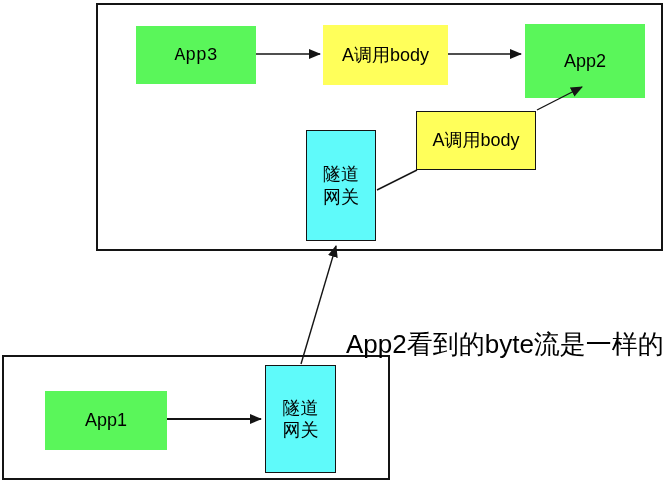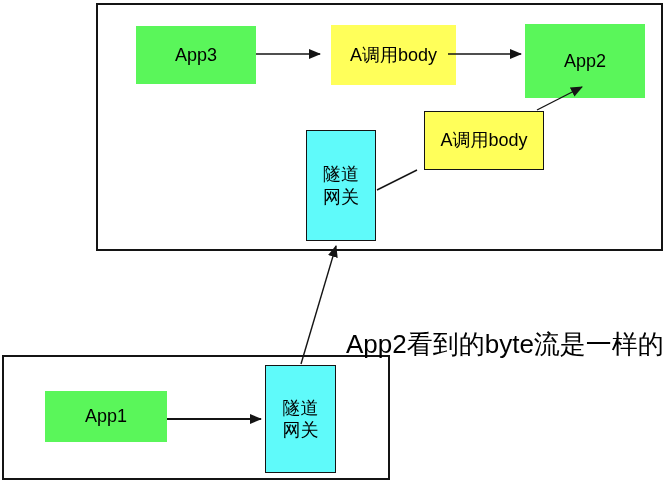--- a/index.html
+++ b/index.html
@@ -31,30 +31,30 @@
     display: flex;
     align-items: center;
     justify-content: center;
     text-align: center;
     font-size: 18px;
     line-height: 1.25;
     white-space: pre-line;
     color: #000;
   }
   .node.green  { background: var(--node-green,  #5af65a); }
-  .node.yellow { background: var(--node-yellow, #ffff5a); margin-left: 8px; }
+  .node.yellow { background: var(--node-yellow, #ffff5a); }
   .node.cyan   { background: var(--node-cyan,   #5ffafa); border: 1px solid var(--line-ink, #111); text-align: right; }
   .node.outlined { border: 1px solid var(--line-ink, #111); }
 
-  #node-app3          { left: 136px; top: 26px;  width: 120px; height: 58px; }
+  #node-app3          { left: 136px; top: 26px;  width: 120px; height: 58px; font-family: Liberation Mono, monospace; }
   #node-call-body-top { left: 323px; top: 25px;  width: 125px; height: 60px; }
   #node-app2          { left: 525px; top: 24px;  width: 120px; height: 74px; }
   #node-gateway-top   { left: 306px; top: 130px; width: 70px;  height: 111px; }
   #node-call-body-mid { left: 416px; top: 111px; width: 120px; height: 59px; }
-  #node-app1          { left: 45px;  top: 391px; width: 122px; height: 51px; }
+  #node-app1          { left: 45px;  top: 391px; width: 122px; height: 59px; }
   #node-gateway-bottom{ left: 265px; top: 365px; width: 71px;  height: 108px; }
 
   .caption {
     position: absolute;
     left: 346px;
     top: 285px;
     font-size: 26px;
     line-height: 1.2;
     white-space: nowrap;
     color: #000;

